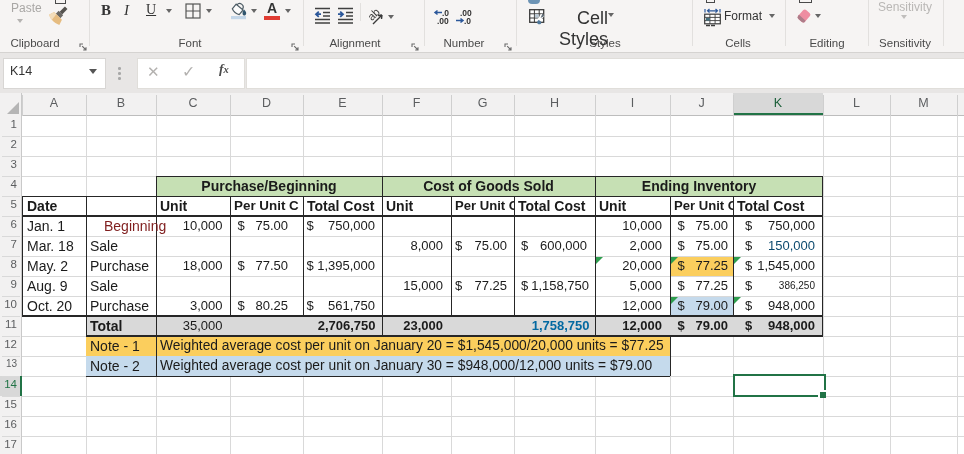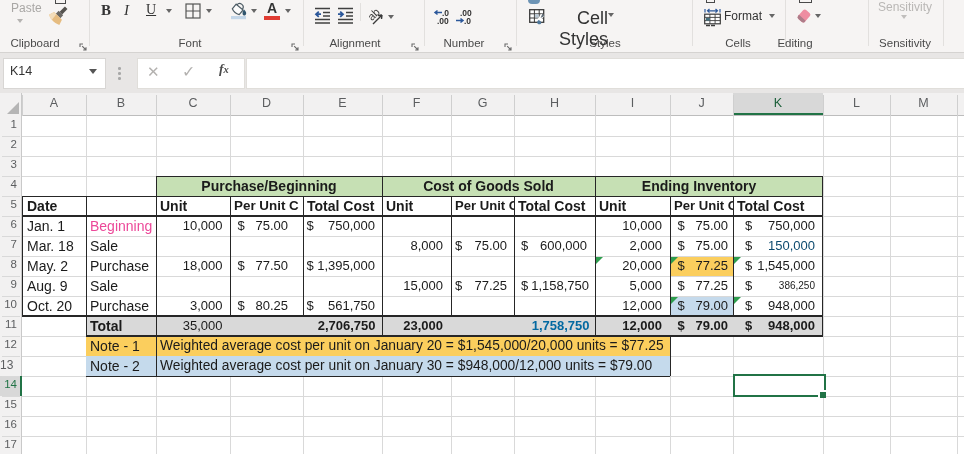--- a/index.html
+++ b/index.html
@@ -14,21 +14,21 @@
     <div style="position:absolute;left:692px;top:0px;width:1px;height:46px;background:#e2e0de;"></div>
     <div style="position:absolute;left:785px;top:0px;width:1px;height:46px;background:#e2e0de;"></div>
     <div style="position:absolute;left:868px;top:0px;width:1px;height:46px;background:#e2e0de;"></div>
     <div style="position:absolute;left:943px;top:0px;width:1px;height:46px;background:#e2e0de;"></div>
     <div style="position:absolute;left:-20px;top:37px;width:110px;height:13px;text-align:center;font-size:11.5px;color:#4a4a4a;">Clipboard</div>
     <div style="position:absolute;left:135px;top:37px;width:110px;height:13px;text-align:center;font-size:11.5px;color:#4a4a4a;">Font</div>
     <div style="position:absolute;left:300px;top:37px;width:110px;height:13px;text-align:center;font-size:11.5px;color:#4a4a4a;">Alignment</div>
     <div style="position:absolute;left:409px;top:37px;width:110px;height:13px;text-align:center;font-size:11.5px;color:#4a4a4a;">Number</div>
     <div style="position:absolute;left:550px;top:37px;width:110px;height:13px;text-align:center;font-size:11.5px;color:#4a4a4a;">Styles</div>
     <div style="position:absolute;left:683px;top:37px;width:110px;height:13px;text-align:center;font-size:11.5px;color:#4a4a4a;">Cells</div>
-    <div style="position:absolute;left:740px;top:37px;width:110px;height:13px;text-align:center;font-size:11.5px;color:#4a4a4a;">Editing</div>
+    <div style="position:absolute;left:772px;top:37px;width:110px;height:13px;text-align:center;font-size:11.5px;color:#4a4a4a;">Editing</div>
     <div style="position:absolute;left:850px;top:37px;width:110px;height:13px;text-align:center;font-size:11.5px;color:#4a4a4a;">Sensitivity</div>
     <div style="position:absolute;left:79px;top:38px;width:9px;height:9px;"><svg width="9" height="9" viewBox="0 0 9 9">
         <path d="M1 4V1h3M3.2 3.2L7 7M7 4.2V7H4.2" stroke="#6a6a6a" stroke-width="1.1" fill="none"></path>
       </svg></div>
     <div style="position:absolute;left:291px;top:38px;width:9px;height:9px;"><svg width="9" height="9" viewBox="0 0 9 9">
         <path d="M1 4V1h3M3.2 3.2L7 7M7 4.2V7H4.2" stroke="#6a6a6a" stroke-width="1.1" fill="none"></path>
       </svg></div>
     <div style="position:absolute;left:411px;top:38px;width:9px;height:9px;"><svg width="9" height="9" viewBox="0 0 9 9">
         <path d="M1 4V1h3M3.2 3.2L7 7M7 4.2V7H4.2" stroke="#6a6a6a" stroke-width="1.1" fill="none"></path>
       </svg></div>
@@ -186,21 +186,21 @@
 <div style="position:absolute;left:0px;top:258px;width:17px;height:16px;text-align:right;font-size:11.5px;color:#5c5e60;">8</div>
 <div style="position:absolute;left:2px;top:256px;width:18px;height:1px;background:#d9d9d9;"></div>
 <div style="position:absolute;left:0px;top:278px;width:17px;height:16px;text-align:right;font-size:11.5px;color:#5c5e60;">9</div>
 <div style="position:absolute;left:2px;top:276px;width:18px;height:1px;background:#d9d9d9;"></div>
 <div style="position:absolute;left:0px;top:298px;width:17px;height:16px;text-align:right;font-size:11.5px;color:#5c5e60;">10</div>
 <div style="position:absolute;left:2px;top:296px;width:18px;height:1px;background:#d9d9d9;"></div>
 <div style="position:absolute;left:0px;top:318px;width:17px;height:16px;text-align:right;font-size:11.5px;color:#5c5e60;">11</div>
 <div style="position:absolute;left:2px;top:316px;width:18px;height:1px;background:#d9d9d9;"></div>
 <div style="position:absolute;left:0px;top:338px;width:17px;height:16px;text-align:right;font-size:11.5px;color:#5c5e60;">12</div>
 <div style="position:absolute;left:2px;top:336px;width:18px;height:1px;background:#d9d9d9;"></div>
-<div style="position:absolute;left:0px;top:358px;width:17px;height:16px;text-align:left;font-size:12px;color:#5c5e60;">13</div>
+<div style="position:absolute;left:0px;top:358px;width:17px;height:16px;text-align:right;font-size:10px;color:#5c5e60;">13</div>
 <div style="position:absolute;left:2px;top:356px;width:18px;height:1px;background:#d9d9d9;"></div>
 <div style="position:absolute;left:0px;top:376px;width:22px;height:20px;background:#d8d8d8;border-right:2px solid #217346;box-sizing:border-box;"></div>
 <div style="position:absolute;left:0px;top:378px;width:17px;height:16px;text-align:right;font-size:11.5px;color:#217346;">14</div>
 <div style="position:absolute;left:2px;top:376px;width:18px;height:1px;background:#d9d9d9;"></div>
 <div style="position:absolute;left:0px;top:398px;width:17px;height:16px;text-align:right;font-size:11.5px;color:#5c5e60;">15</div>
 <div style="position:absolute;left:2px;top:396px;width:18px;height:1px;background:#d9d9d9;"></div>
 <div style="position:absolute;left:0px;top:418px;width:17px;height:16px;text-align:right;font-size:11.5px;color:#5c5e60;">16</div>
 <div style="position:absolute;left:2px;top:416px;width:18px;height:1px;background:#d9d9d9;"></div>
 <div style="position:absolute;left:0px;top:438px;width:17px;height:16px;text-align:right;font-size:11.5px;color:#5c5e60;">17</div>
 <div style="position:absolute;left:2px;top:436px;width:18px;height:1px;background:#d9d9d9;"></div>
@@ -270,21 +270,21 @@
 <div style="position:absolute;left:160px;top:196px;width:200px;height:20px;font-size:14px;line-height:20px;color:#1b1b1b;white-space:nowrap;font-weight:bold;">Unit</div>
 <div style="position:absolute;left:386px;top:196px;width:200px;height:20px;font-size:14px;line-height:20px;color:#1b1b1b;white-space:nowrap;font-weight:bold;">Unit</div>
 <div style="position:absolute;left:599px;top:196px;width:200px;height:20px;font-size:14px;line-height:20px;color:#1b1b1b;white-space:nowrap;font-weight:bold;">Unit</div>
 <div style="position:absolute;left:234px;top:196px;width:69px;height:20px;font-size:14px;line-height:20px;color:#1b1b1b;overflow:hidden;white-space:nowrap;font-weight:bold;font-size:13.4px;">Per Unit C</div>
 <div style="position:absolute;left:455px;top:196px;width:59px;height:20px;font-size:14px;line-height:20px;color:#1b1b1b;overflow:hidden;white-space:nowrap;font-weight:bold;font-size:13.1px;">Per Unit C</div>
 <div style="position:absolute;left:674px;top:196px;width:59px;height:20px;font-size:14px;line-height:20px;color:#1b1b1b;overflow:hidden;white-space:nowrap;font-weight:bold;font-size:13.1px;">Per Unit C</div>
 <div style="position:absolute;left:307px;top:196px;width:200px;height:20px;font-size:14px;line-height:20px;color:#1b1b1b;white-space:nowrap;font-weight:bold;">Total Cost</div>
 <div style="position:absolute;left:518px;top:196px;width:200px;height:20px;font-size:14px;line-height:20px;color:#1b1b1b;white-space:nowrap;font-weight:bold;">Total Cost</div>
 <div style="position:absolute;left:737px;top:196px;width:200px;height:20px;font-size:14px;line-height:20px;color:#1b1b1b;white-space:nowrap;font-weight:bold;">Total Cost</div>
 <div style="position:absolute;left:27px;top:216px;width:200px;height:20px;font-size:14px;line-height:20px;color:#1b1b1b;white-space:nowrap;">Jan. 1</div>
-<div style="position:absolute;left:90px;top:216px;width:200px;height:20px;font-size:14px;line-height:20px;color:#ec4899;white-space:nowrap;">Beginning</div>
+<div style="position:absolute;left:104px;top:216px;width:200px;height:20px;font-size:14px;line-height:20px;color:#7f1d1d;white-space:nowrap;">Beginning</div>
 <div style="position:absolute;left:27px;top:236px;width:200px;height:20px;font-size:14px;line-height:20px;color:#1b1b1b;white-space:nowrap;">Mar. 18</div>
 <div style="position:absolute;left:90px;top:236px;width:200px;height:20px;font-size:14px;line-height:20px;color:#1b1b1b;white-space:nowrap;">Sale</div>
 <div style="position:absolute;left:27px;top:256px;width:200px;height:20px;font-size:14px;line-height:20px;color:#1b1b1b;white-space:nowrap;">May. 2</div>
 <div style="position:absolute;left:90px;top:256px;width:200px;height:20px;font-size:14px;line-height:20px;color:#1b1b1b;white-space:nowrap;">Purchase</div>
 <div style="position:absolute;left:27px;top:276px;width:200px;height:20px;font-size:14px;line-height:20px;color:#1b1b1b;white-space:nowrap;">Aug. 9</div>
 <div style="position:absolute;left:90px;top:276px;width:200px;height:20px;font-size:14px;line-height:20px;color:#1b1b1b;white-space:nowrap;">Sale</div>
 <div style="position:absolute;left:27px;top:296px;width:200px;height:20px;font-size:14px;line-height:20px;color:#1b1b1b;white-space:nowrap;">Oct. 20</div>
 <div style="position:absolute;left:90px;top:296px;width:200px;height:20px;font-size:14px;line-height:20px;color:#1b1b1b;white-space:nowrap;">Purchase</div>
 <div style="position:absolute;left:72.5px;top:216px;width:150px;height:20px;font-size:13px;line-height:20px;color:#1b1b1b;text-align:right;white-space:nowrap;">10,000</div>
 <div style="position:absolute;left:237.5px;top:216px;width:200px;height:20px;font-size:13px;line-height:20px;color:#1b1b1b;white-space:nowrap;">$</div>

